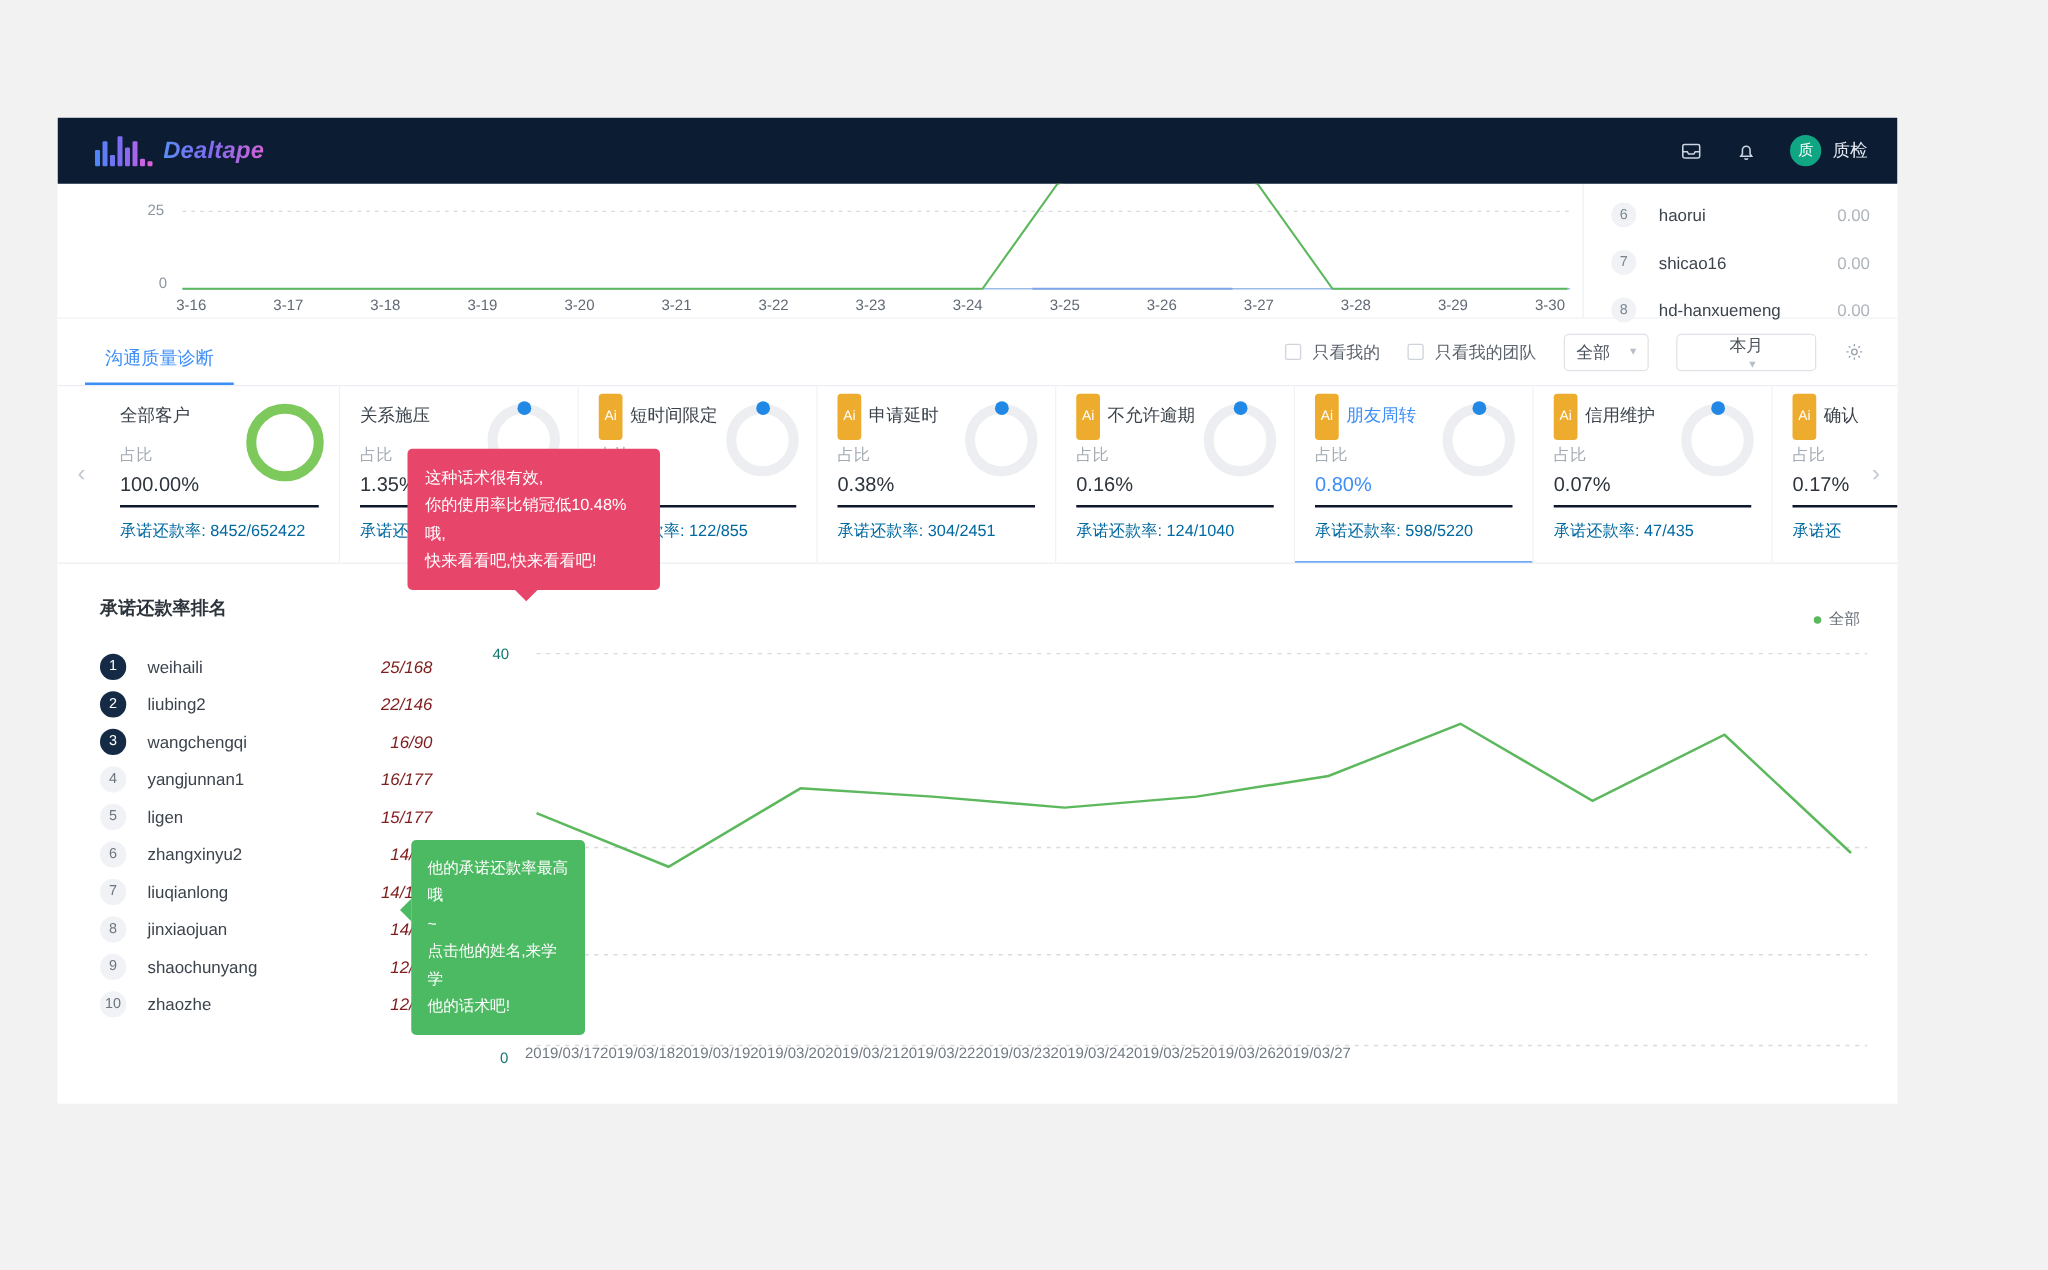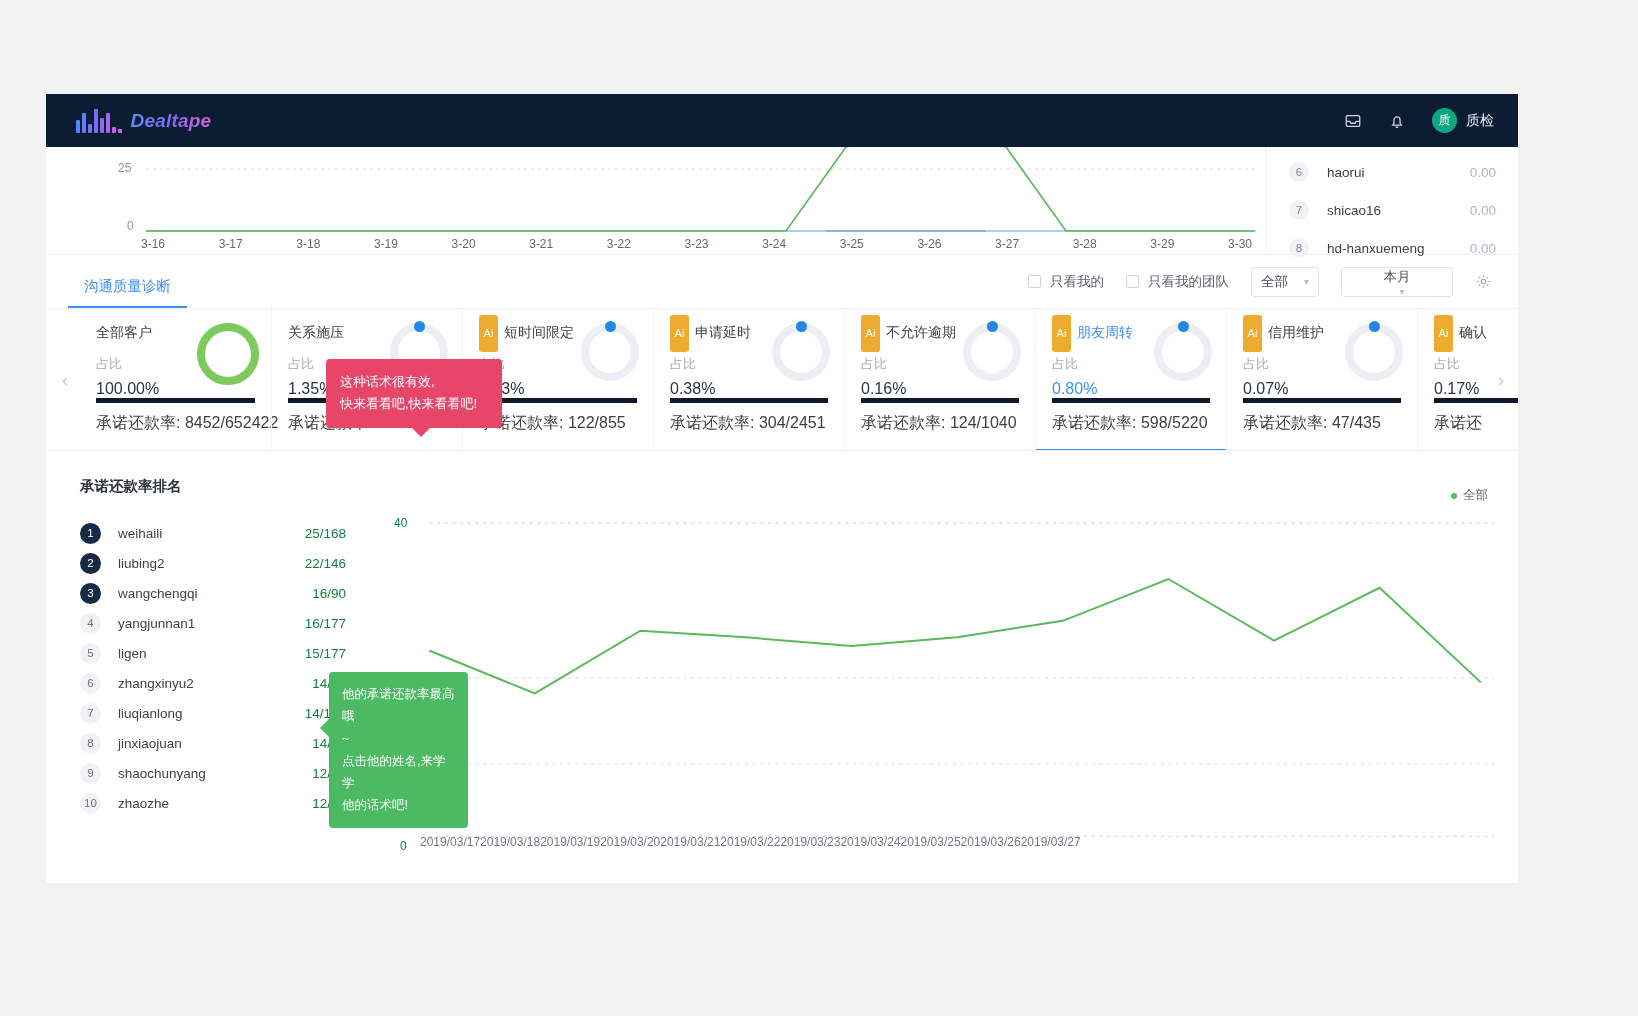--- a/index.html
+++ b/index.html
@@ -144,57 +144,57 @@
     width: 58px; height: 58px; border-radius: 50%;
     border: 8px solid #eceef1;
   }
   .ring.green { border-color: #7dc95b; width: 62px; height: 62px; right: 12px; }
   .dot {
     position: absolute; right: 37px; top: 12px;
     width: 11px; height: 11px; border-radius: 50%; background: #2188e5;
   }
   .cfoot {
     position: absolute; left: 16px; right: 16px; bottom: 16px;
-    padding-top: 10px; border-top: 5px solid #0f172a;
-    font-size: 16px; color: #404040; white-space: nowrap;
+    padding-top: 10px; border-top: 2px solid #0f172a;
+    font-size: 13px; color: #0369a1; white-space: nowrap;
   }
 
   
   .bottom { display: flex; height: 430px; }
   .rank { width: 330px; padding: 26px 30px 0 34px; }
   .sect-title { font-size: 14.5px; color: #2d343c; font-weight: bold; }
   .rank-list { margin-top: 22px; }
   .rk { display: flex; align-items: center; height: 30px; font-size: 13.5px; }
   .rk-badge {
     width: 21px; height: 21px; border-radius: 50%; flex: none;
     display: flex; align-items: center; justify-content: center; font-size: 11.5px;
     background: #f0f2f5; color: #6d757e;
   }
   .rk-badge.top { background: #152b45; color: #fff; }
   .rk-name { margin-left: 17px; color: #3b434c; }
-  .rk-val { margin-left: auto; color: #15803d; }
+  .rk-val { margin-left: auto; color: #7f1d1d; font-style: italic; }
 
   .trend { flex: 1; padding: 26px 24px 0 18px; position: relative; }
   .legend {
     position: absolute; right: 30px; top: 36px;
     display: flex; align-items: center; gap: 6px; font-size: 12.5px; color: #666e77;
   }
   .legend .ld { width: 6px; height: 6px; border-radius: 50%; background: #5cb85c; }
   .plot { position: absolute; left: 18px; right: 24px; top: 62px; bottom: 28px; }
   .plot svg { position: absolute; inset: 0; }
   .yt { position: absolute; font-size: 12px; color: #0f766e; transform: translateY(-50%); }
   .xt {
     position: absolute; bottom: 4px; left: 0; right: 0;
     display: flex; justify-content: flex-start;
     font-size: 12px; color: #707982; padding-left: 26px;
   }
 
   
   .tip-red {
-    position: absolute; left: 280px; top: 265px; width: 176px;
+    position: absolute; left: 280px; top: 265px; width: 202px;
     background: #e8456b; color: #fff; border-radius: 4px;
     padding: 12px 14px; font-size: 13px; line-height: 1.72; z-index: 40;
   }
   .tip-red::after {
     content: ""; position: absolute; left: 86px; bottom: -9px;
     border: 9px solid transparent; border-top-color: #e8456b; border-bottom: 0;
   }
   .tip-green {
     position: absolute; left: 283px; top: 578px; width: 139px;
     background: #4cb963; color: #fff; border-radius: 4px;
@@ -532,20 +532,21 @@
           <span>2019/03/25</span>
           <span>2019/03/26</span>
           <span>2019/03/27</span>
         </div>
       </div>
     </div>
   </div>
 
   <div class="tip-red">
     <span class="tip-line">这种话术很有效,</span>
+    <span class="tip-line">你的使用率比销冠低10.48%哦,</span>
     <span class="tip-line">快来看看吧,快来看看吧!</span>
   </div>
 
   <div class="tip-green">
     <span class="tip-line">他的承诺还款率最高哦</span>
     <span class="tip-line">~</span>
     <span class="tip-line">点击他的姓名,来学学</span>
     <span class="tip-line">他的话术吧!</span>
   </div>
 

